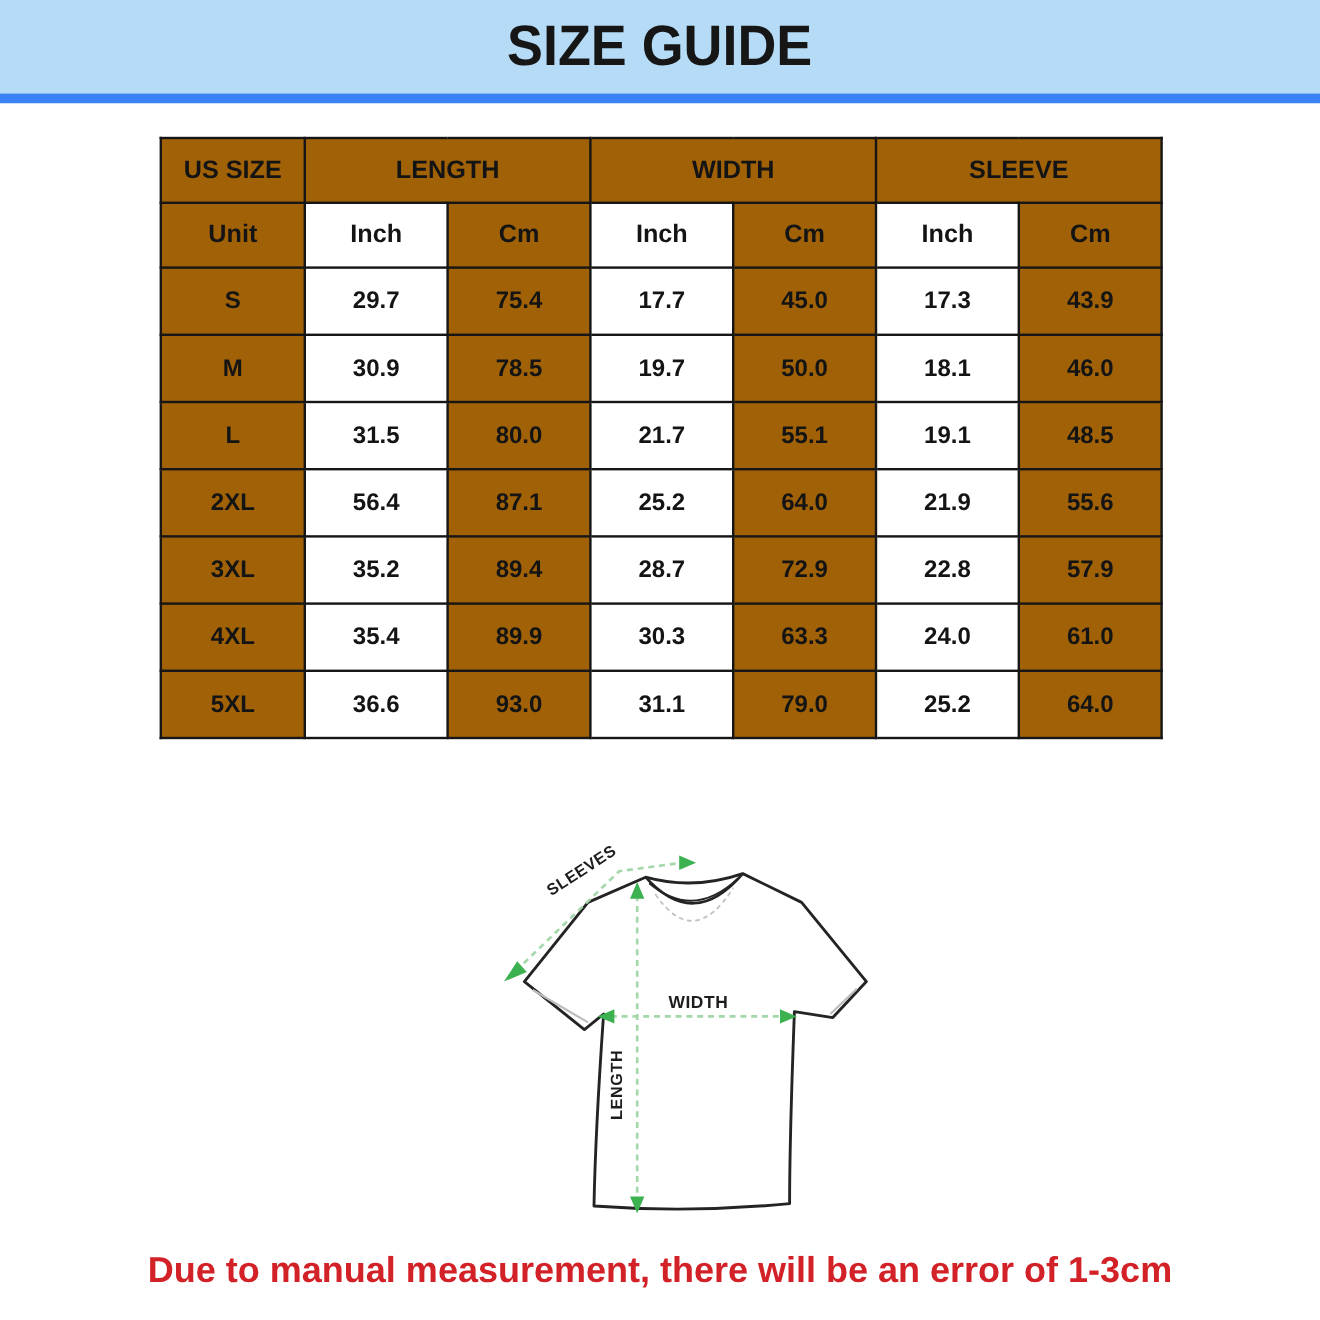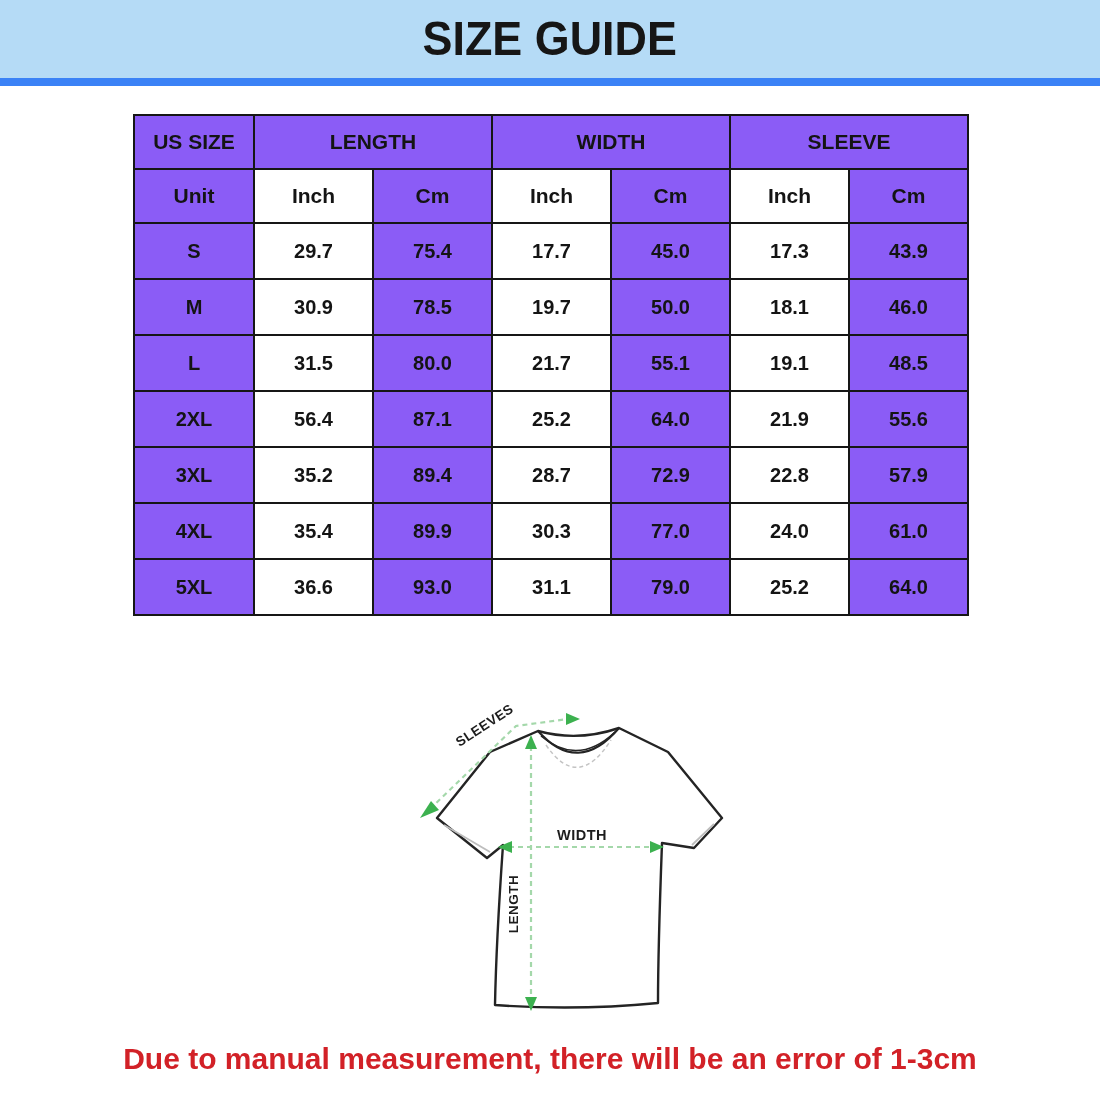--- a/index.html
+++ b/index.html
@@ -31,21 +31,21 @@
   }
   .size-table td, .size-table th {
     border:2.5px solid #161616;
     text-align:center; vertical-align:middle;
     font-weight:bold; color:#141414;
     font-size:20px;
     height:56px;
     background:#ffffff;
   }
   .size-table thead th { height:54px; font-size:21px; }
-  .size-table .shade { background:#8b5cf6; }
+  .size-table .shade { background:#a16207; }
   .size-table col.c-size { width:120px; }
   .size-table col.c-meas { width:119px; }
   
   .shirt-wrap { position:absolute; left:408px; top:692px; width:364px; height:344px; }
   
   .disclaimer {
     position:absolute; left:0; top:1042px; width:1100px;
     text-align:center;
     font-size:30px; font-weight:bold;
   }
@@ -128,21 +128,21 @@
         <td>28.7</td>
         <td class="shade">72.9</td>
         <td>22.8</td>
         <td class="shade">57.9</td>
       </tr>
       <tr>
         <td class="shade">4XL</td>
         <td>35.4</td>
         <td class="shade">89.9</td>
         <td>30.3</td>
-        <td class="shade">77.0</td>
+        <td class="shade">63.3</td>
         <td>24.0</td>
         <td class="shade">61.0</td>
       </tr>
       <tr>
         <td class="shade">5XL</td>
         <td>36.6</td>
         <td class="shade">93.0</td>
         <td>31.1</td>
         <td class="shade">79.0</td>
         <td>25.2</td>

